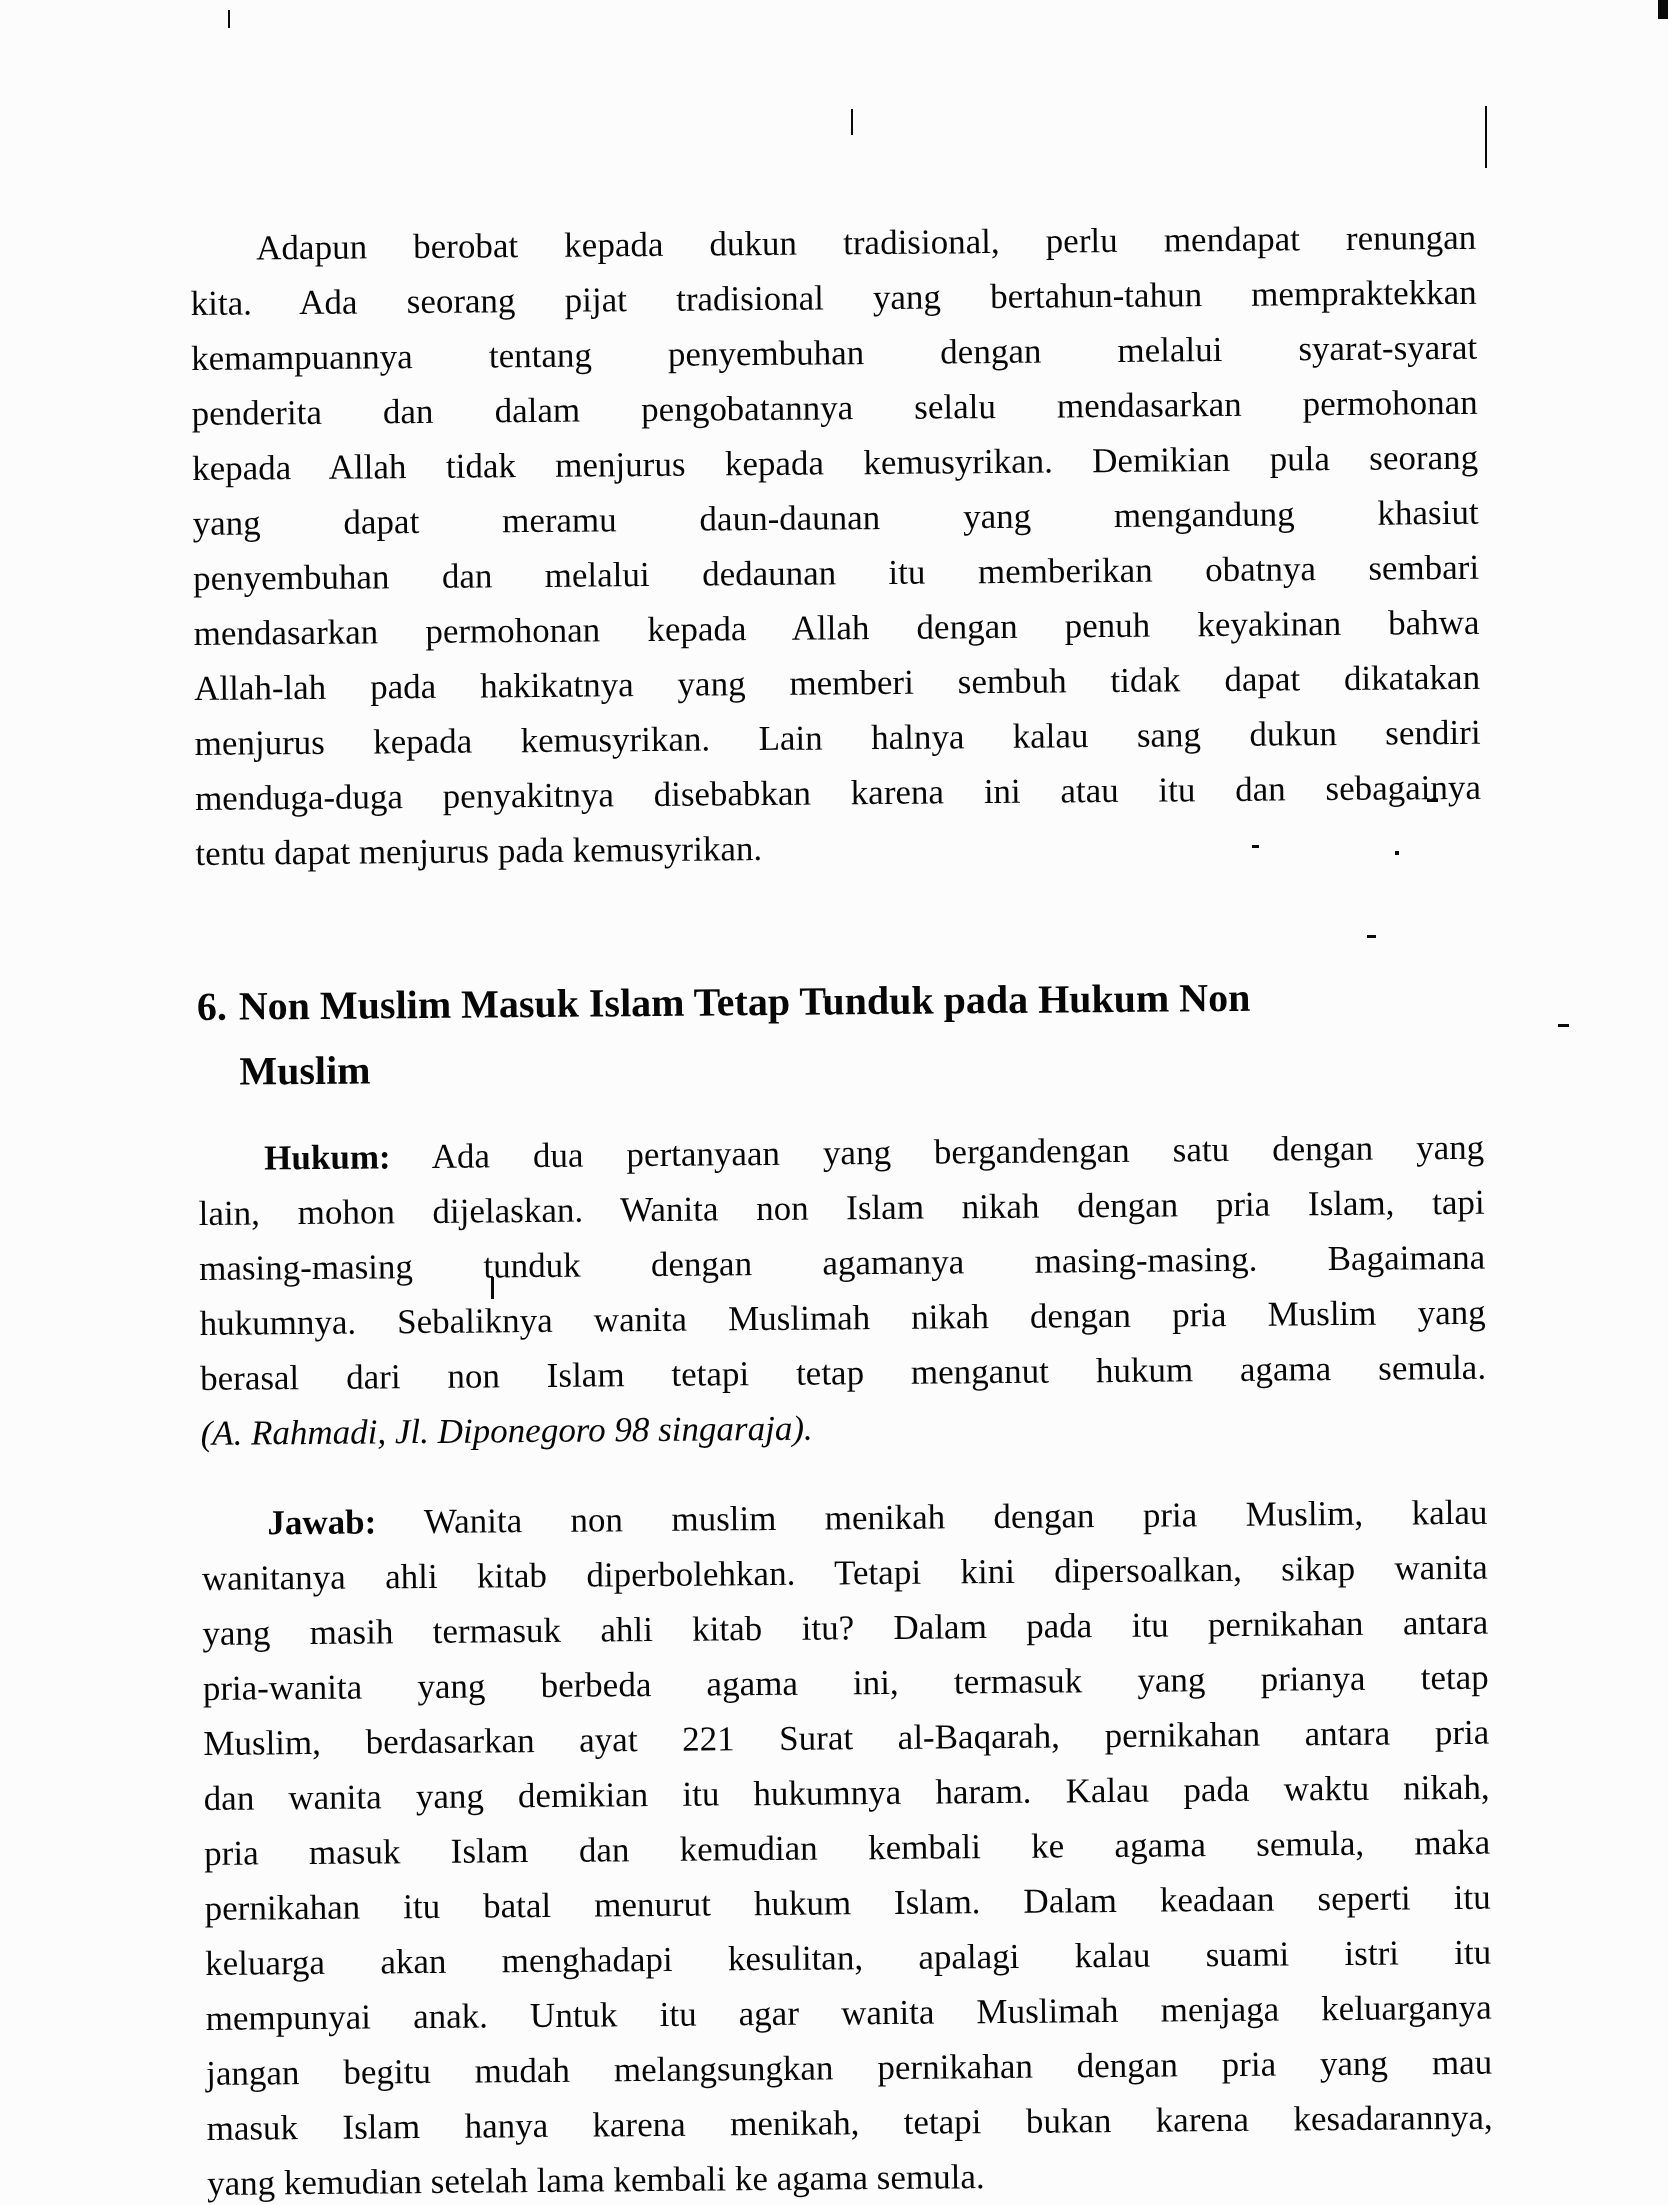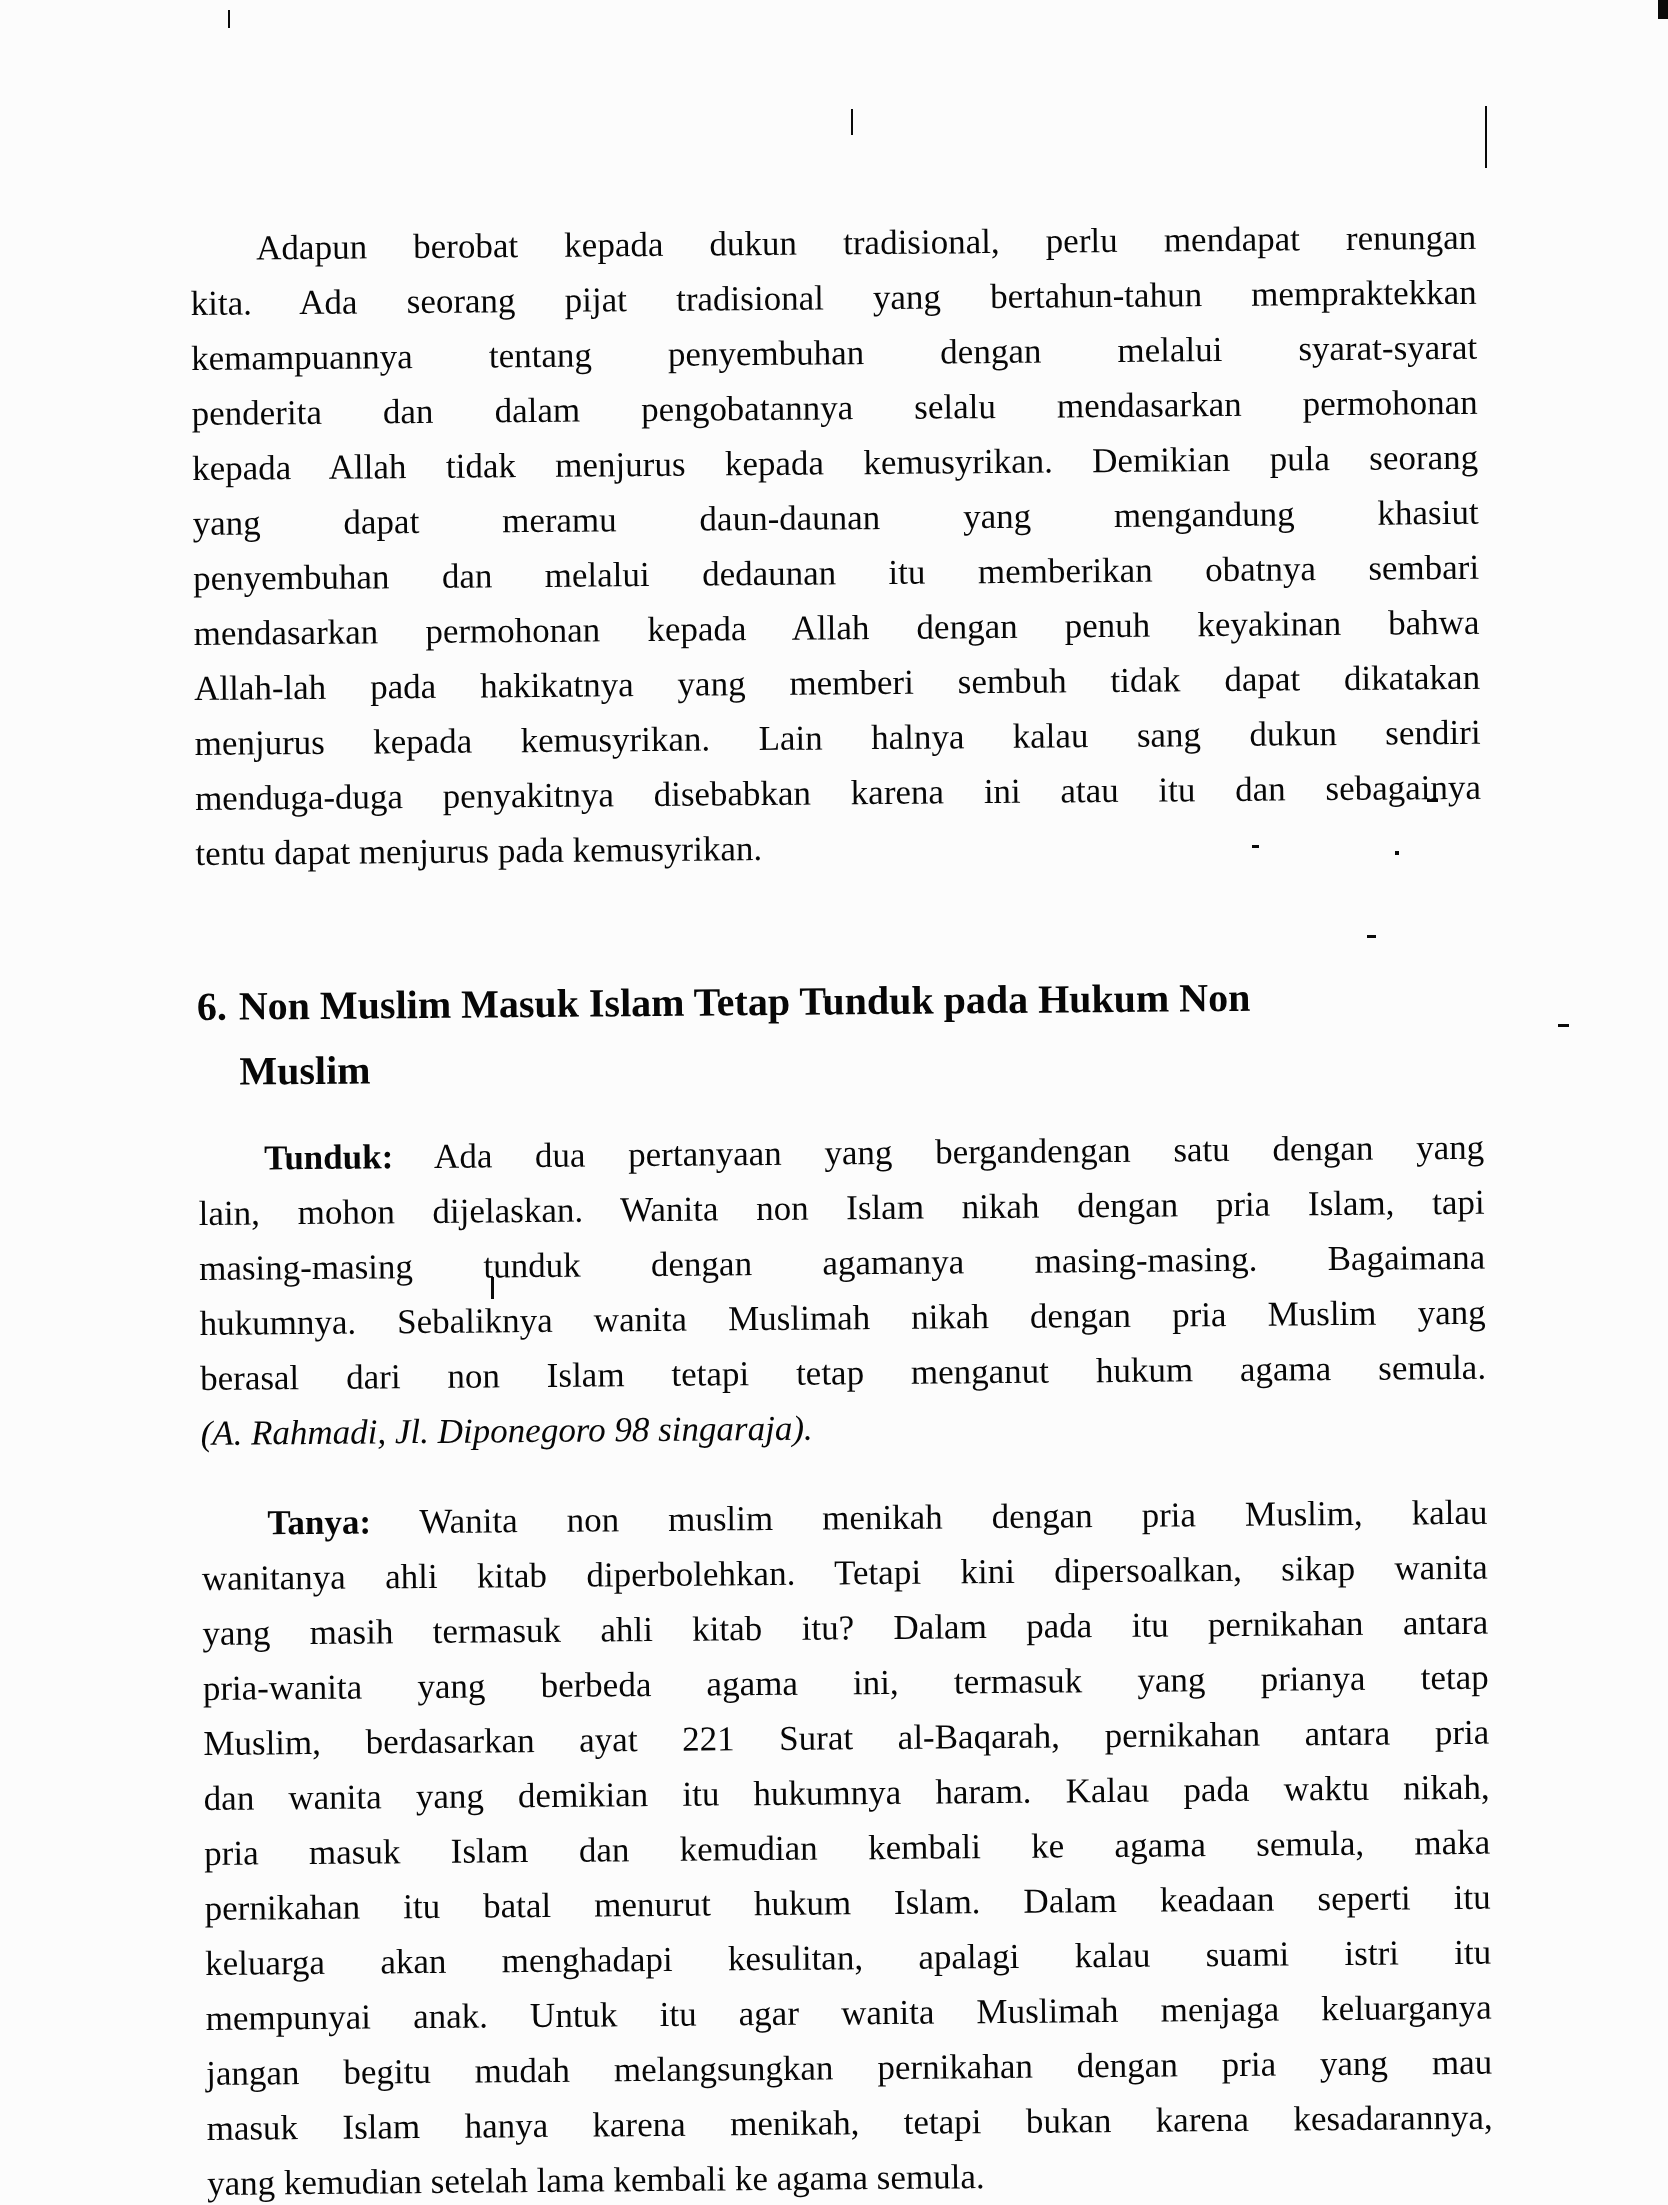--- a/index.html
+++ b/index.html
@@ -106,32 +106,32 @@
 
     <div class="heading">
       <span class="h-num">6.</span>
       <span class="h-text">
         <span>Non Muslim Masuk Islam Tetap Tunduk pada Hukum Non</span><br>
         <span>Muslim</span>
       </span>
     </div>
 
     <div class="para q">
-      <div class="line justify indent"><b class="label">Tunduk:</b><span> Ada dua pertanyaan yang bergandengan satu dengan yang</span></div>
+      <div class="line justify indent"><b class="label">Hukum:</b><span> Ada dua pertanyaan yang bergandengan satu dengan yang</span></div>
       <div>
           <div class="line justify">lain, mohon dijelaskan. Wanita non Islam nikah dengan pria Islam, tapi</div>
           <div class="line justify">masing-masing tunduk dengan agamanya masing-masing. Bagaimana</div>
           <div class="line justify">hukumnya. Sebaliknya wanita Muslimah nikah dengan pria Muslim yang</div>
           <div class="line justify">berasal dari non Islam tetapi tetap menganut hukum agama semula.</div>
         </div>
       <div class="line left italic">(A. Rahmadi, Jl. Diponegoro 98 singaraja).</div>
     </div>
 
     <div class="para a">
-      <div class="line justify indent"><b class="label">Tanya:</b><span> Wanita non muslim menikah dengan pria Muslim, kalau</span></div>
+      <div class="line justify indent"><b class="label">Jawab:</b><span> Wanita non muslim menikah dengan pria Muslim, kalau</span></div>
       <div>
           <div class="line justify">wanitanya ahli kitab diperbolehkan. Tetapi kini dipersoalkan, sikap wanita</div>
           <div class="line justify">yang masih termasuk ahli kitab itu? Dalam pada itu pernikahan antara</div>
           <div class="line justify">pria-wanita yang berbeda agama ini, termasuk yang prianya tetap</div>
           <div class="line justify">Muslim, berdasarkan ayat 221 Surat al-Baqarah, pernikahan antara pria</div>
           <div class="line justify">dan wanita yang demikian itu hukumnya haram. Kalau pada waktu nikah,</div>
           <div class="line justify">pria masuk Islam dan kemudian kembali ke agama semula, maka</div>
           <div class="line justify">pernikahan itu batal menurut hukum Islam. Dalam keadaan seperti itu</div>
           <div class="line justify">keluarga akan menghadapi kesulitan, apalagi kalau suami istri itu</div>
           <div class="line justify">mempunyai anak. Untuk itu agar wanita Muslimah menjaga keluarganya</div>

